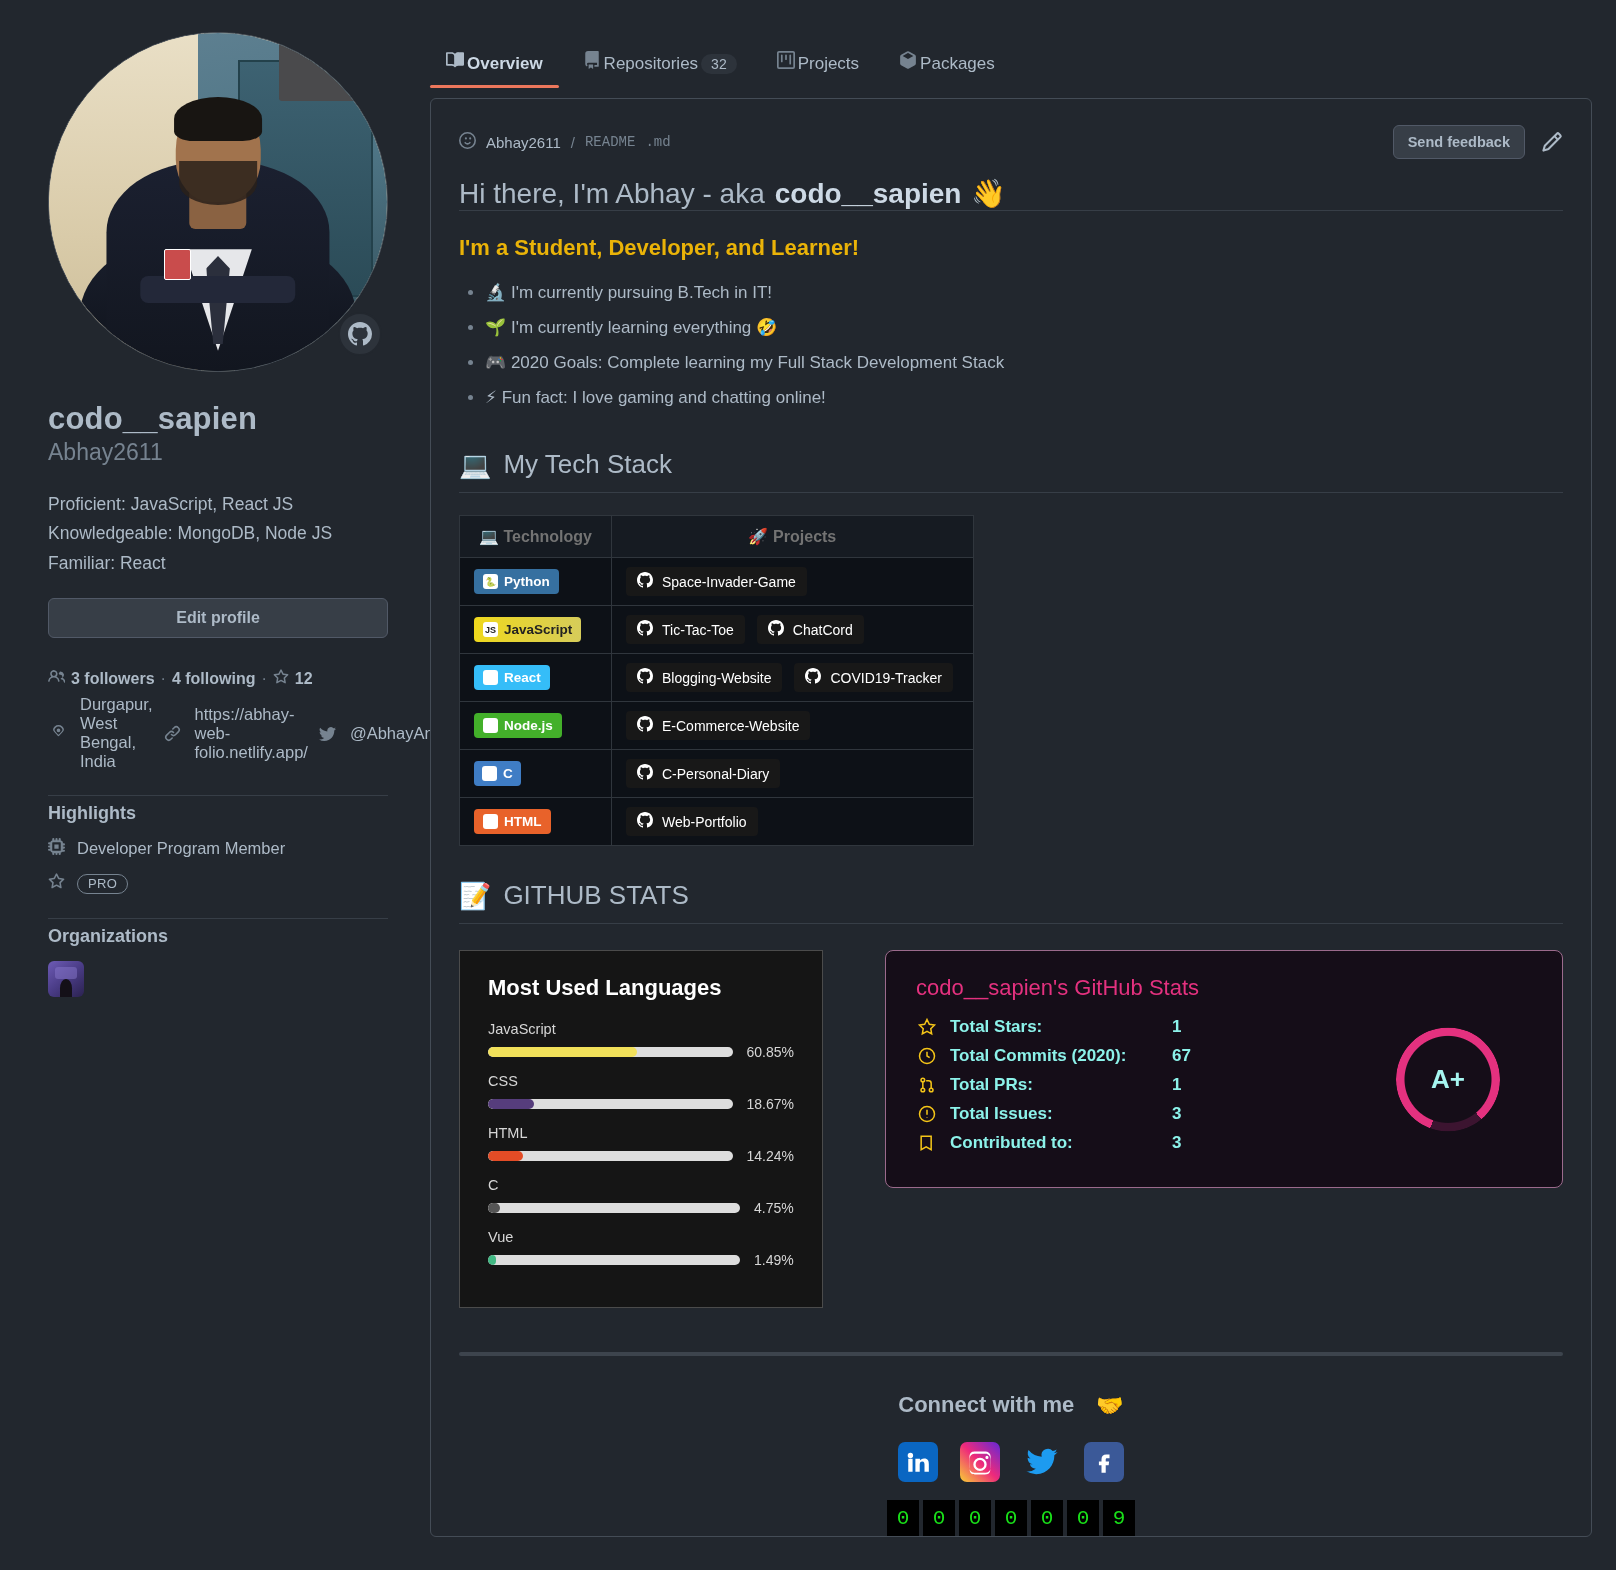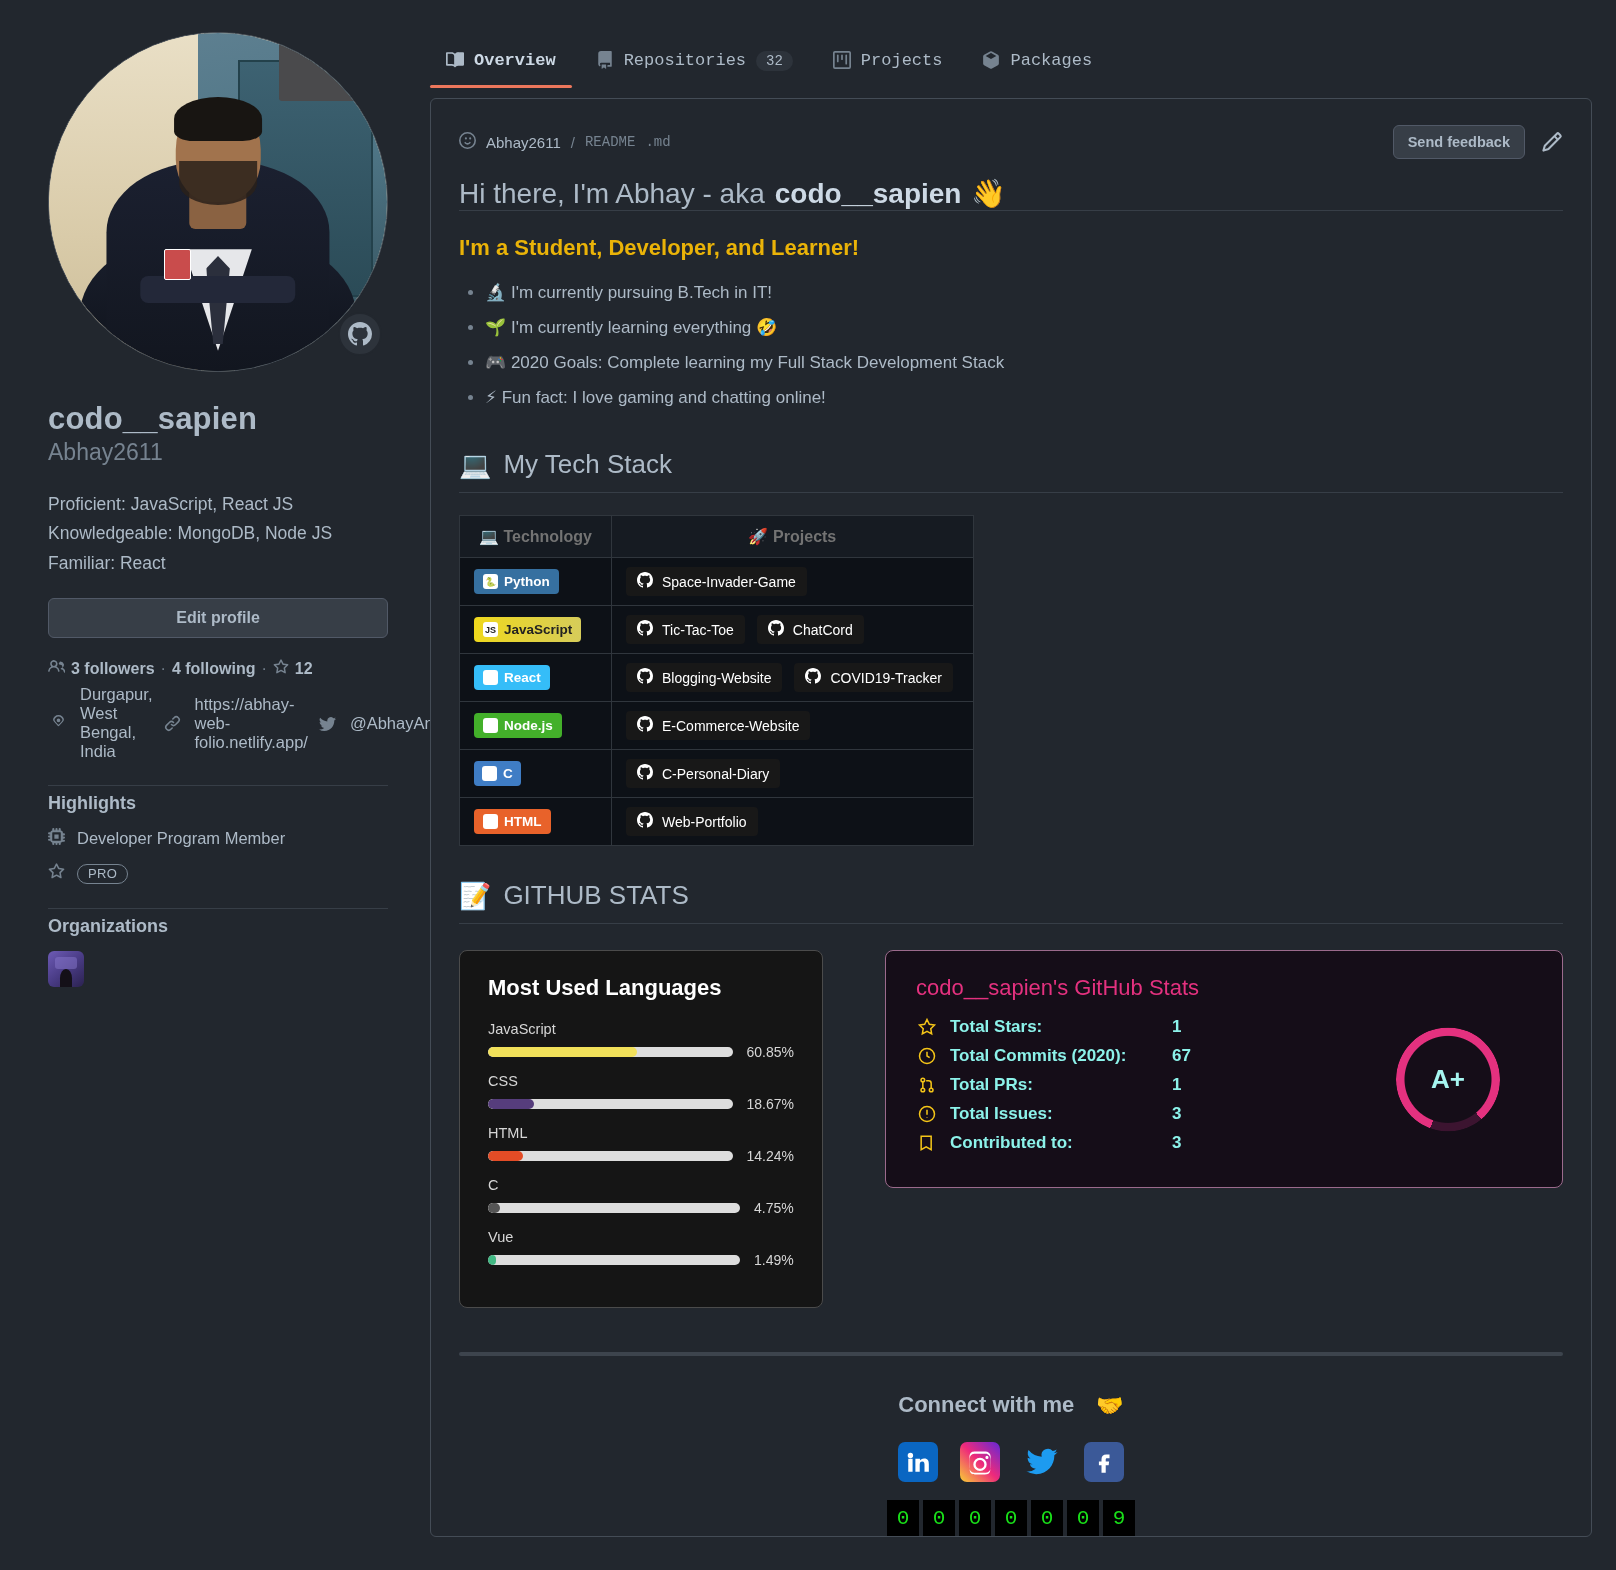--- a/index.html
+++ b/index.html
@@ -66,41 +66,41 @@
   .name { font-size: 31px; font-weight: bold; color:#adbac7; margin-top: 28px; line-height:1.2; letter-spacing:.2px;}
   .login { font-size: 23px; color:#768390; font-weight: 300; line-height:1.3; margin-top:1px;}
   .bio { margin-top: 22px; font-size: 17.5px; color:#adbac7; line-height: 1.68; }
   .editbtn {
     margin-top: 20px; width: 340px; height: 40px;
     background:#373e47; border:1px solid #515967; border-radius: 6px;
     color:#adbac7; font-size: 16px; font-weight:600; cursor:pointer;
     display:flex; align-items:center; justify-content:center;
     font-family:"Liberation Sans",sans-serif;
   }
-  .followrow { margin-top: 20px; display:flex; align-items:center; gap:6px; font-size:16px; color:#768390;}
+  .followrow { margin-top: 30px; display:flex; align-items:center; gap:6px; font-size:16px; color:#768390;}
   .followrow b { color:#adbac7; font-weight:600; }
   .followrow svg { fill:#768390; }
   .metalist { margin-top: 6px; display:flex; flex-direction:row; gap:10px; }
   .metarow { display:flex; align-items:center; gap:12px; font-size:16.5px; color:#adbac7;}
   .metarow .ic { width:20px; display:flex; justify-content:center; flex:0 0 20px;}
   .metarow .ic svg { fill:#768390; }
   .hr { height:1px; background:#373e47; margin: 24px 0 0 0; width: 340px;}
   .sec-title { font-size:18px; font-weight:600; color:#adbac7; margin-top: 7px; }
   .hl-row { display:flex; align-items:center; gap:12px; margin-top: 14px; font-size:16.5px; color:#adbac7;}
   .hl-row .ic svg { fill:#768390; }
   .pro-pill { border:1px solid #768390; border-radius: 999px; padding: 1px 10px 2px; font-size: 13px; color:#adbac7; letter-spacing:.4px;}
   .org-av { width:36px; height:36px; border-radius:6px; margin-top:14px;
      background: linear-gradient(140deg,#6d5bb5 0%,#4a3c86 50%,#2b2250 100%); position:relative; overflow:hidden;}
   .org-av:after{content:"";position:absolute;left:34%;top:48%;width:32%;height:52%;background:#141018;border-radius:50% 50% 0 0;}
   .org-av:before{content:"";position:absolute;left:20%;top:16%;width:60%;height:34%;background:#8877cc;opacity:.5;border-radius:3px;}
 
   
   .main { flex:1; min-width:0; position:relative; }
   .tabs { display:flex; align-items:flex-end; height: 88px; padding-left: 2px; gap: 8px; }
-  .tab { display:flex; align-items:flex-start; gap:10px; padding: 0 16px 14px; position:relative; cursor:pointer; color:#adbac7; font-size:17px;font-family:Liberation Mono, monospace;}
+  .tab { display:flex; align-items:flex-end; gap:3px; padding: 0 16px 14px; position:relative; cursor:pointer; color:#adbac7; font-size:17px;}
   .tab.active { font-weight:600; color:#cdd9e5; }
   .tab.active:after { content:""; position:absolute; left:0; right:0; bottom:0; height:3px; background:#ec775c; border-radius:2px;}
   .tab svg { fill:#768390; }
   .tab.active svg { fill:#adbac7; }
   .counter-pill { background:#2d333b; border-radius:999px; padding: 2px 10px; font-size:14px; color:#adbac7; font-weight:500;}
 
   
   .readme {
     margin: 10px 24px 0 2px; border:1px solid #444c56; border-radius:6px;
     background:#22272e; min-height: 1400px; padding: 22px 28px 0 28px;
@@ -142,21 +142,21 @@
   .badge.clang{background:#3f7dc5; padding:4px 8px;}
   .badge.html{background:#e8622a;}
   .badge .mini { width:15px; height:15px; border-radius:3px; background:#fff; display:inline-flex;align-items:center;justify-content:center; font-size:9px; font-weight:700;}
   .proj { display:inline-flex; align-items:center; gap:9px; background:#181818;
      border-radius:4px; padding: 5px 11px; font-size:14px; color:#fff; margin-right:6px;}
   .proj svg { fill:#fff; }
   .projwrap{display:flex; flex-wrap:nowrap; gap:6px;}
 
   
   .statsrow { display:flex; gap:62px; margin-top:26px; align-items:flex-start; }
-  .card-lang { width:364px; background:#151515; border:1px solid #4b4b4b; border-radius:8px; padding: 24px 28px 26px;}
+  .card-lang { width:364px; background:#151515; border:1px solid #4b4b4b; border-radius:0; padding: 24px 28px 26px;}
   .card-lang h3 { color:#fff; font-size:22px; font-weight:bold; margin-bottom:20px;}
   .lang-name { color:#d6d6d6; font-size:14.5px; margin-bottom:7px;}
   .barline { display:flex; align-items:center; gap:14px; margin-bottom:13px;}
   .track { height:10px; border-radius:6px; background:#ddd; width:252px; position:relative; overflow:hidden;}
   .fill { position:absolute; left:0; top:0; height:100%; border-radius:6px; }
   .pct { color:#d6d6d6; font-size:14px; }
 
   .card-stats { flex:1; min-width:0; background:#150d18; border:1px solid #9b6a8c; border-radius:8px;
      padding: 24px 30px 26px; position:relative; height:238px;}
   .card-stats h3 { color:#e4317f; font-size:22px; font-weight:500; margin-bottom:16px;}

